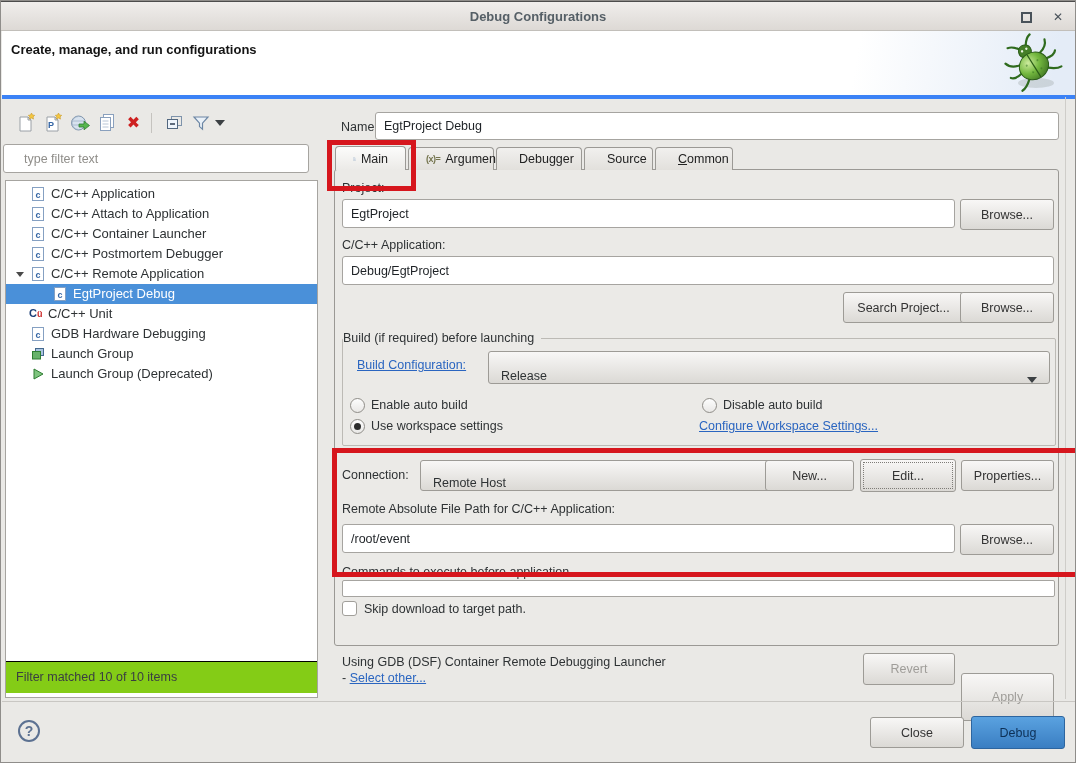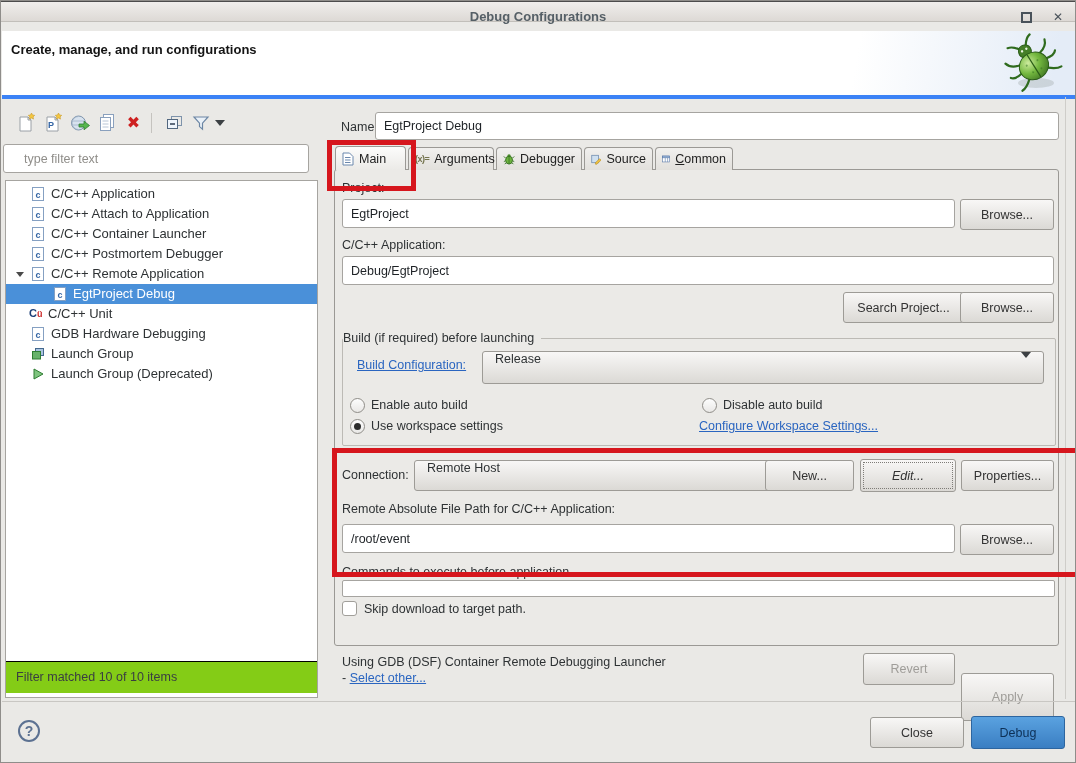--- a/index.html
+++ b/index.html
@@ -2,21 +2,21 @@
 <html><head>
 <meta charset="utf-8">
 <style>
   html,body{margin:0;padding:0;background:#d4d2ce;}
   .window{
     position:relative;width:1076px;height:763px;box-sizing:border-box;
     background:#eae9e6;border:1px solid #8f8d8a;overflow:hidden;
     font-family:"Liberation Sans","DejaVu Sans",sans-serif;font-size:12.5px;color:#2e3234;
   }
   
-  .titlebar{position:absolute;left:0;top:0;width:100%;height:21px;box-sizing:border-box;
+  .titlebar{position:absolute;left:0;top:0;width:100%;height:30px;box-sizing:border-box;
     background:linear-gradient(#f0eeec,#ddd9d5);border-top:1px solid #4c4c4c;border-bottom:1px solid #c2bfba;padding-left:44px;}
   .titlebar .ttl{position:absolute;left:0;right:0;top:7px;text-align:center;font-weight:bold;font-size:13px;color:#555f66;}
   .winbtn{position:absolute;top:9px;width:14px;height:14px;text-align:center;line-height:12px;color:#49525a;cursor:default;}
   .maxglyph{display:inline-block;width:7px;height:7px;border:2px solid #49525a;margin-top:1px;}
   .closeglyph{font-weight:900;font-size:12px;}
   
   .header{position:absolute;left:1px;top:30px;width:1074px;height:64px;background:#fff;border-bottom:4px solid #3b82f6;}
   .header-grad{position:absolute;right:0;top:0;width:240px;height:64px;
     background:linear-gradient(100deg,rgba(232,238,247,0) 10%,#e4ecf7 90%);}
   .header .htitle{position:absolute;left:9px;top:11px;font-weight:bold;font-size:13px;color:#141414;}
@@ -47,31 +47,31 @@
   .tree-status{position:absolute;left:0;right:0;bottom:4px;height:31px;background:#84cc16;border-top:1px solid #000000;}
   .tree-status span{position:absolute;left:10px;top:8px;color:#3a3e42;}
   
   .rlabel{position:absolute;color:#2e3234;}
   .tinput{position:absolute;box-sizing:border-box;border:1px solid #a6a4a0;border-radius:3px;
     padding:0 8px;background:#fff;font:inherit;color:#1e2226;}
   .btn{position:absolute;box-sizing:border-box;height:31px;border:1px solid #9d9b96;border-radius:3px;
     background:linear-gradient(#f8f7f6,#dbd9d5);color:#333;font:inherit;display:flex;align-items:center;
     justify-content:center;cursor:default;}
   .btn.disabled{color:#9f9d99;}
-  .btn.focused{outline:1px dotted #7e7c78;outline-offset:-4px;font-style:italic;}
+  .btn.focused{outline:1px dotted #7e7c78;outline-offset:-4px;}
   .btn.primary{background:linear-gradient(#5aa2e0,#3a7ec2);border-color:#2d659f;color:#0d3056;}
   .combo{position:absolute;box-sizing:border-box;border:1px solid #9d9b96;border-radius:3px;
-    background:linear-gradient(#f8f7f6,#dbd9d5);display:flex;align-items:flex-start;padding:0 12px;cursor:default;}
+    background:linear-gradient(#f8f7f6,#dbd9d5);display:flex;align-items:flex-end;padding:0 12px;cursor:default;margin-left:6px;}
   .combo .caret{margin-left:auto;width:0;height:0;border-left:5px solid transparent;border-right:5px solid transparent;border-top:6px solid #3c4043;}
   
   .tabpanel{position:absolute;left:333px;top:168px;width:725px;height:477px;box-sizing:border-box;
     border:1px solid #9b9995;border-radius:3px;background:#ebeae7;}
   .tab{position:absolute;top:146px;height:23px;box-sizing:border-box;z-index:1;
     border:1px solid #9b9995;border-bottom:none;border-radius:4px 4px 0 0;
-    background:linear-gradient(#f1f0ee,#e2e0dc);display:flex;align-items:center;gap:5px;padding:0 6px;}
+    background:linear-gradient(#f1f0ee,#e2e0dc);display:flex;align-items:center;gap:5px;padding:0 17px;}
   .tab.active{top:145px;height:24px;z-index:3;background:linear-gradient(#fcfcfb,#ebeae7);}
   .tab .tlabel{font-size:12.5px;color:#222;}
   .flu{display:inline-block;}
   .flu::first-letter{text-decoration:underline;}
   .argico{font-size:9px;font-weight:bold;color:#74744e;letter-spacing:-0.5px;}
   
   .group{position:absolute;left:341px;top:337px;width:712px;height:106px;border:1px solid #bcbab5;border-radius:2px;}
   .group .legend{position:absolute;top:-8px;left:0;background:#ebeae7;padding-right:7px;color:#2e3234;}
   .radio{position:absolute;width:15px;height:15px;box-sizing:border-box;border:1px solid #8f8d88;border-radius:50%;
     background:linear-gradient(#fdfdfd,#e9e8e6);}

